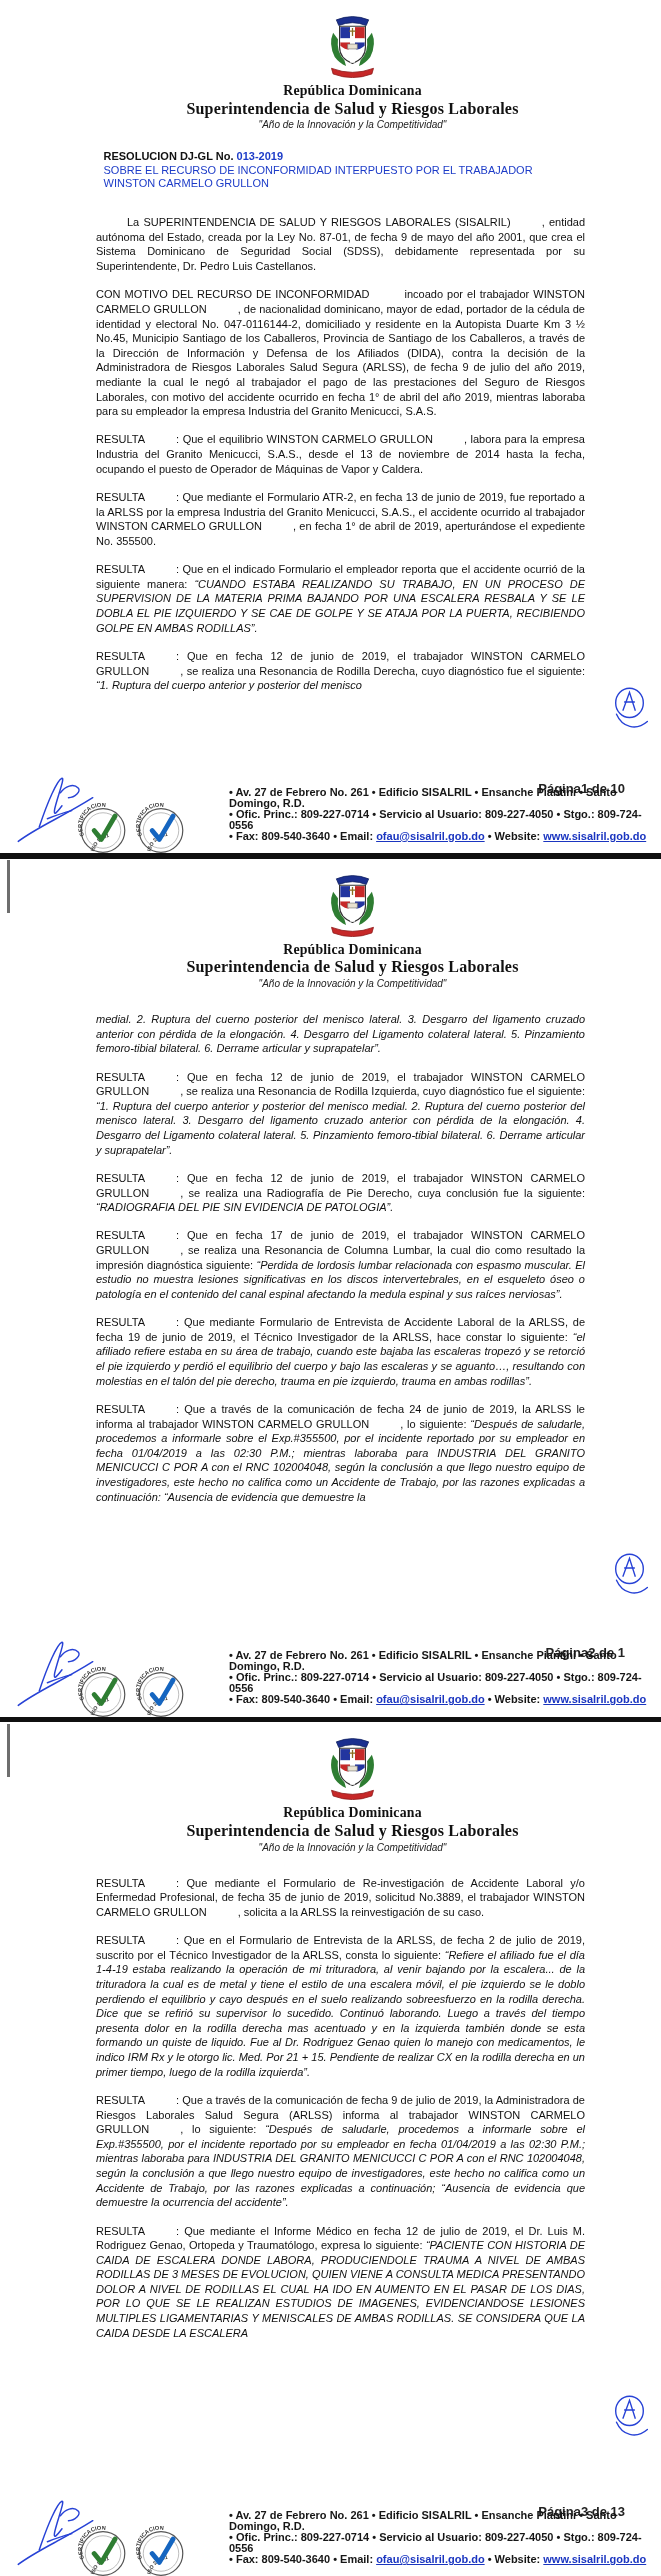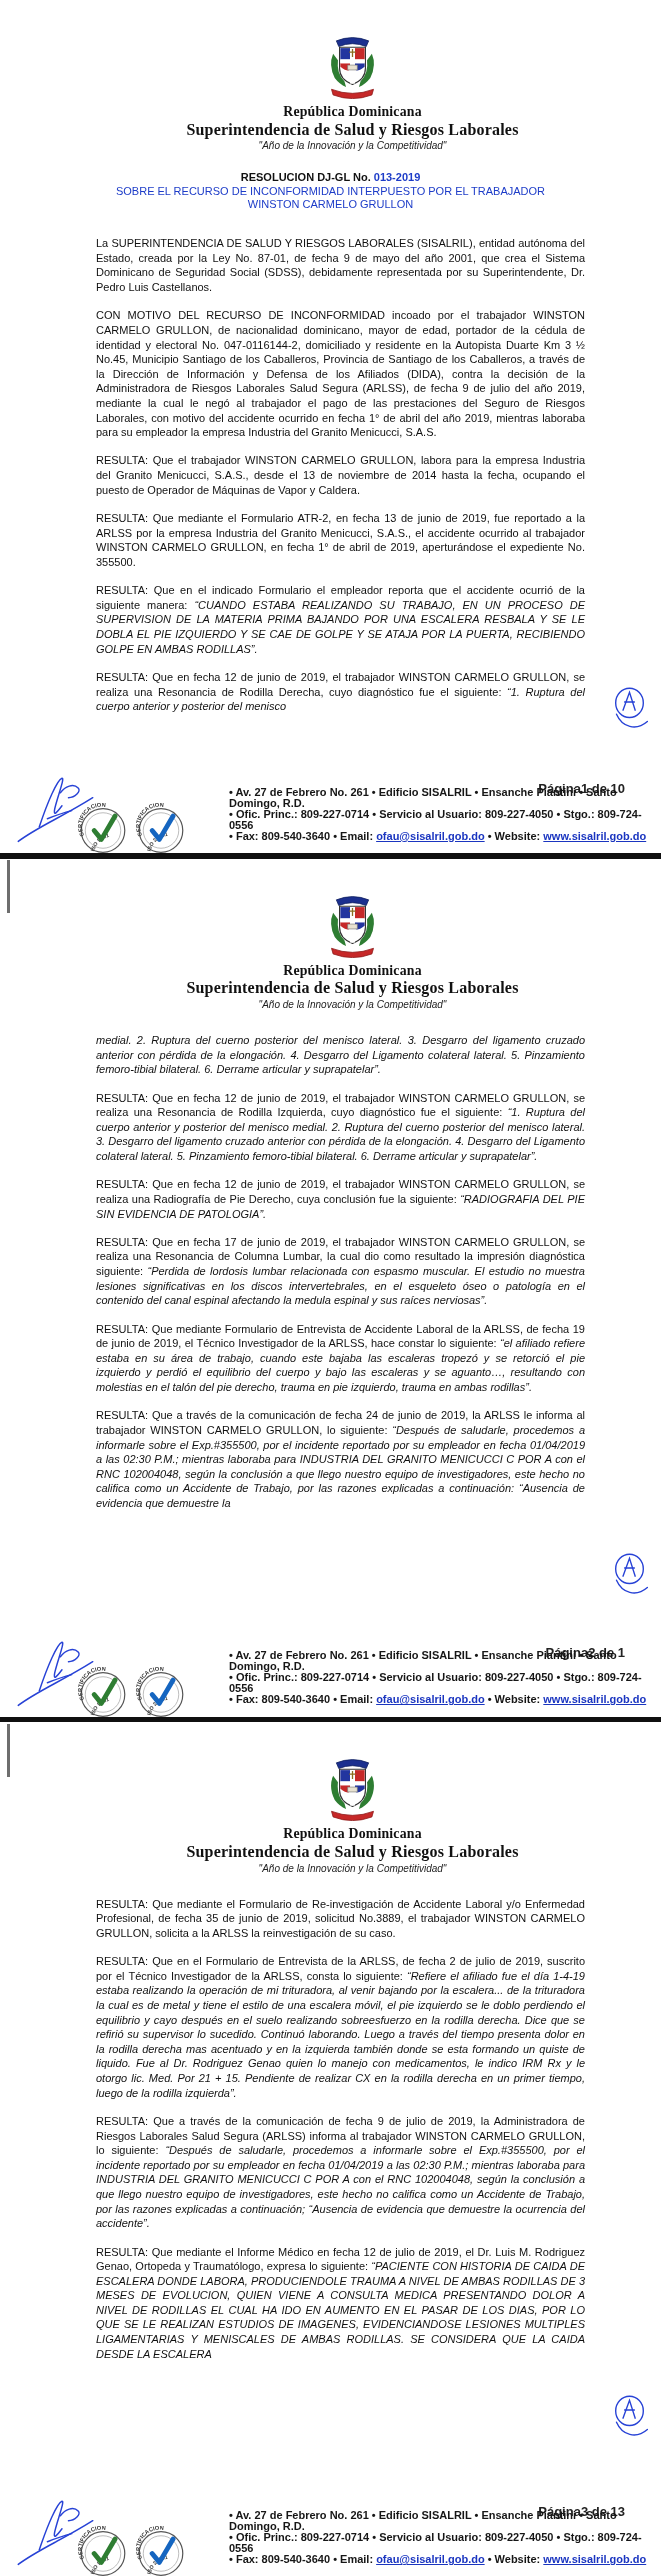--- a/index.html
+++ b/index.html
@@ -4,35 +4,35 @@
 <style>
   html,body{margin:0;padding:0;background:#ffffff;}
   body{width:661px;font-family:"Liberation Sans",sans-serif;color:#111;}
   .page{position:relative;width:661px;background:#fff;overflow:hidden;}
   .page-1{height:853px;}
   .page-2{height:858px;}
   .page-3{height:854px;}
   .sep{height:5.7px;background:#101010;width:661px;}
   .edge{position:absolute;left:6.5px;top:1.6px;width:3.2px;height:53px;background:#6e6e6e;}
 
-  .page-header{text-align:center;padding-top:36px;margin-left:44px;}
+  .page-header{text-align:center;padding-top:15px;margin-left:44px;}
   .arms{display:block;margin:0 auto;}
   .country{font-family:"Liberation Serif",serif;font-weight:bold;font-size:13.8px;margin-top:4.9px;letter-spacing:0.2px;}
   .institution{font-family:"Liberation Serif",serif;font-weight:bold;font-size:16px;margin-top:0.8px;letter-spacing:0.2px;}
   .slogan{font-style:italic;font-size:10px;margin-top:1.6px;color:#222;}
 
-  .res-title{width:454px;margin:19.5px auto 0 auto;text-align:center;font-weight:bold;font-size:11px;line-height:13.8px;}
+  .res-title{width:454px;margin:19.5px auto 0 auto;font-weight:bold;font-size:11px;line-height:13.8px;}
   .res-title .black{color:#111;}
   .res-title .blue{color:#1d3cc8;}
   .res-sub{color:#1d3cc8;font-weight:normal;}
 
   .body{margin:23px 76px 0 96px;font-size:11px;line-height:14.6px;}
   .body-p1{margin-top:24px;}
   .para{text-align:justify;margin-bottom:13.8px;}
-  .seg-n{font-weight:normal;}
+  .seg-n{font-weight:normal;margin-left:31px;}
   .seg-b{font-weight:normal;}
   .seg-i{font-style:italic;}
   .seg-bi{font-style:italic;font-weight:bold;}
 
   .pagenum{position:absolute;right:36px;bottom:57px;font-size:13px;font-weight:bold;color:#222;}
 
   .footer-text{position:absolute;left:229px;bottom:11.3px;font-size:11px;font-weight:bold;line-height:11px;color:#161616;}
   .footer-text a{color:#1a35c0;text-decoration:underline;cursor:pointer;}
 
   .seals{position:absolute;left:78px;bottom:-4.9px;display:flex;gap:8px;}
@@ -68,21 +68,21 @@
   </div>
 
   <div class="res-title">
     <span class="black">RESOLUCION DJ-GL No. </span><span class="blue">013-2019</span>
     <div class="res-sub">SOBRE EL RECURSO DE INCONFORMIDAD INTERPUESTO POR EL TRABAJADOR WINSTON CARMELO GRULLON</div>
   </div>
 
   <div class="body body-p1">
       <div class="para"><span class="seg-n">La </span><span class="seg-b">SUPERINTENDENCIA DE SALUD Y RIESGOS LABORALES (SISALRIL)</span><span class="seg-n">, entidad autónoma del Estado, creada por la Ley No. 87-01, de fecha 9 de mayo del año 2001, que crea el Sistema Dominicano de Seguridad Social (SDSS), debidamente representada por su Superintendente, Dr. Pedro Luis Castellanos.</span></div>
       <div class="para"><span class="seg-b">CON MOTIVO DEL RECURSO DE INCONFORMIDAD</span><span class="seg-n"> incoado por el trabajador </span><span class="seg-b">WINSTON CARMELO GRULLON</span><span class="seg-n">, de nacionalidad dominicano, mayor de edad, portador de la cédula de identidad y electoral No. 047-0116144-2, domiciliado y residente en la Autopista Duarte Km 3 ½ No.45, Municipio Santiago de los Caballeros, Provincia de Santiago de los Caballeros, a través de la Dirección de Información y Defensa de los Afiliados (DIDA), contra la decisión de la Administradora de Riesgos Laborales Salud Segura (ARLSS), de fecha 9 de julio del año 2019, mediante la cual le negó al trabajador el pago de las prestaciones del Seguro de Riesgos Laborales, con motivo del accidente ocurrido en fecha 1° de abril del año 2019, mientras laboraba para su empleador la empresa Industria del Granito Menicucci, S.A.S.</span></div>
-      <div class="para"><span class="seg-b">RESULTA</span><span class="seg-n">: Que el trabajador </span><span class="seg-b">WINSTON CARMELO GRULLON</span><span class="seg-n">, labora para la empresa Industria del Granito Menicucci, S.A.S., desde el 13 de noviembre de 2014 hasta la fecha, ocupando el puesto de Operador de Máquinas de Vapor y Caldera.</span></div>
+      <div class="para"><span class="seg-b">RESULTA</span><span class="seg-n">: Que el equilibrio </span><span class="seg-b">WINSTON CARMELO GRULLON</span><span class="seg-n">, labora para la empresa Industria del Granito Menicucci, S.A.S., desde el 13 de noviembre de 2014 hasta la fecha, ocupando el puesto de Operador de Máquinas de Vapor y Caldera.</span></div>
       <div class="para"><span class="seg-b">RESULTA</span><span class="seg-n">: Que mediante el Formulario ATR-2, en fecha 13 de junio de 2019, fue reportado a la ARLSS por la empresa Industria del Granito Menicucci, S.A.S., el accidente ocurrido al trabajador </span><span class="seg-b">WINSTON CARMELO GRULLON</span><span class="seg-n">, en fecha 1° de abril de 2019, aperturándose el expediente No. 355500.</span></div>
       <div class="para"><span class="seg-b">RESULTA</span><span class="seg-n">: Que en el indicado Formulario el empleador reporta que el accidente ocurrió de la siguiente manera: </span><span class="seg-i">“CUANDO ESTABA REALIZANDO SU TRABAJO, EN UN PROCESO DE SUPERVISION DE LA MATERIA PRIMA BAJANDO POR UNA ESCALERA RESBALA Y SE LE DOBLA EL PIE IZQUIERDO Y SE CAE DE GOLPE Y SE ATAJA POR LA PUERTA, RECIBIENDO GOLPE EN AMBAS RODILLAS”.</span></div>
       <div class="para"><span class="seg-b">RESULTA</span><span class="seg-n">: Que en fecha 12 de junio de 2019, el trabajador </span><span class="seg-b">WINSTON CARMELO GRULLON</span><span class="seg-n">, se realiza una Resonancia de Rodilla Derecha, cuyo diagnóstico fue el siguiente: </span><span class="seg-i">“1. Ruptura del cuerpo anterior y posterior del menisco</span></div>
     </div>
 
   <svg class="stamp-right stamp-p1" width="41" height="52" viewBox="0 0 50 64">
     <g stroke="#2742d6" stroke-width="1.7" fill="none" stroke-linecap="round">
       <ellipse cx="25" cy="22" rx="17" ry="18"></ellipse>
       <path d="M17 31 L25 9 L32 31"></path>
       <path d="M19 21 L31 21"></path>

